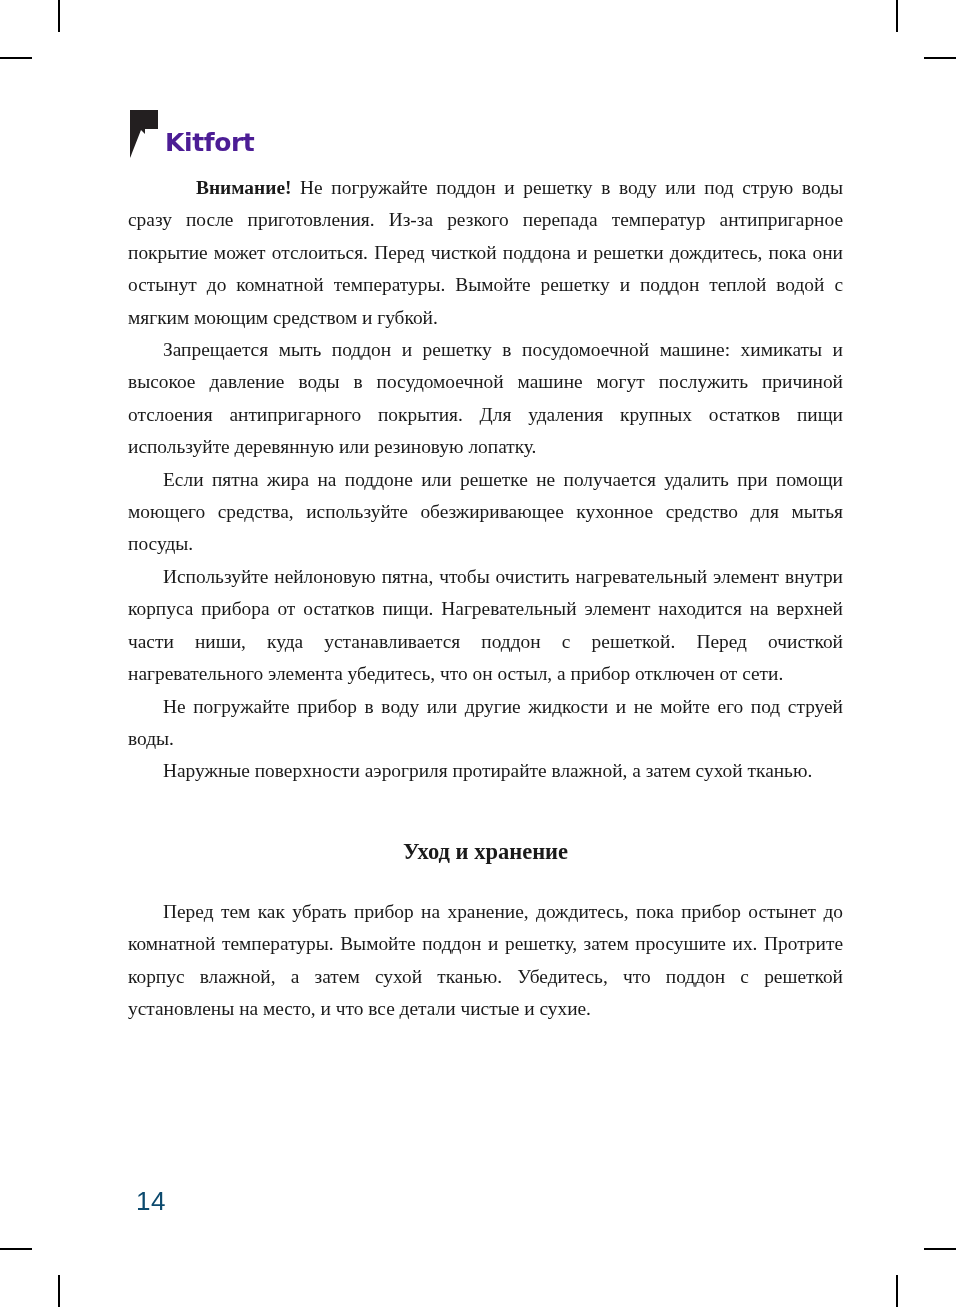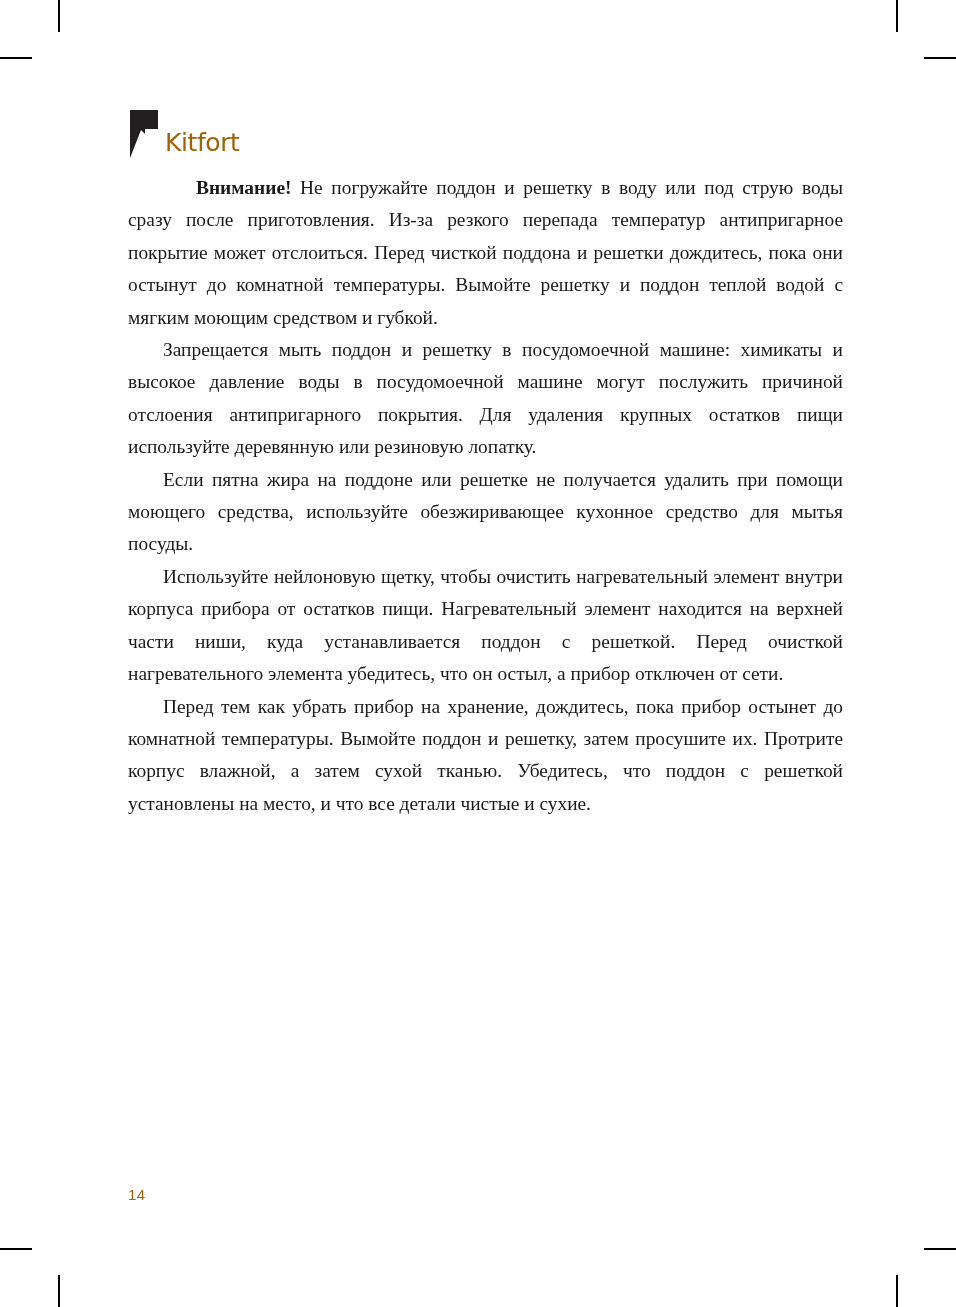--- a/index.html
+++ b/index.html
@@ -53,24 +53,24 @@
   }
   .brand-mark {
     width: 32px;
     height: 50px;
     margin-right: 5px;
     position: relative;
   }
   .brand-mark svg { display: block; }
   .brand-name {
     font-family: "DejaVu Sans", "Liberation Sans", sans-serif;
-    font-weight: normal;
+    font-weight: bold;
     font-size: 25px;
     letter-spacing: -0.4px;
-    color: #a16207;
+    color: #4c1d95;
     line-height: 1;
     position: relative;
     top: -4px;
   }
 
   
   .body-copy {
     position: absolute;
     left: 0;
     top: 172px;
@@ -94,24 +94,24 @@
     font-weight: bold;
     font-size: 22.5px;
     line-height: 30px;
     padding-top: 49px;
     padding-bottom: 29px;
   }
 
   
   .page-number {
     position: absolute;
-    left: 0;
+    left: 8px;
     top: 1186px;
-    font-size: 15px;
-    color: #a16207;
+    font-size: 26px;
+    color: #0c4a6e;
     font-family: "Liberation Sans", sans-serif;
     letter-spacing: 0.5px;
   }
 </style>
 </head>
 <body>
 
 <div class="crop-mark crop-v cm-tl-v"></div>
 <div class="crop-mark crop-h cm-tl-h"></div>
 <div class="crop-mark crop-v cm-tr-v"></div>
@@ -131,24 +131,27 @@
     </span>
     <span class="brand-name">Kitfort</span>
   </div>
 
   <div class="body-copy">
 
     <section>
       <p class="para"><span class="bold">Внимание!</span><span> Не погружайте поддон и решетку в воду или под струю воды сразу после приготовления. Из-за резкого перепада температур антипригарное покрытие может отслоиться. Перед чисткой поддона и решетки дождитесь, пока они остынут до комнатной температуры. Вымойте решетку и поддон теплой водой с мягким моющим средством и губкой.</span></p>
       <p class="para">Запрещается мыть поддон и решетку в посудомоечной машине: химикаты и высокое давление воды в посудомоечной машине могут послужить причиной отслоения антипригарного покрытия. Для удаления крупных остатков пищи используйте деревянную или резиновую лопатку.</p>
       <p class="para">Если пятна жира на поддоне или решетке не получается удалить при помощи моющего средства, используйте обезжиривающее кухонное средство для мытья посуды.</p>
-      <p class="para">Используйте нейлоновую щетку, чтобы очистить нагревательный элемент внутри корпуса прибора от остатков пищи. Нагревательный элемент находится на верхней части ниши, куда устанавливается поддон с решеткой. Перед очисткой нагревательного элемента убедитесь, что он остыл, а прибор отключен от сети.</p>
+      <p class="para">Используйте нейлоновую пятна, чтобы очистить нагревательный элемент внутри корпуса прибора от остатков пищи. Нагревательный элемент находится на верхней части ниши, куда устанавливается поддон с решеткой. Перед очисткой нагревательного элемента убедитесь, что он остыл, а прибор отключен от сети.</p>
+      <p class="para">Не погружайте прибор в воду или другие жидкости и не мойте его под струей воды.</p>
+      <p class="para">Наружные поверхности аэрогриля протирайте влажной, а затем сухой тканью.</p>
     </section>
 
     <section>
+      <h2 class="section-heading">Уход и хранение</h2>
       <p class="para">Перед тем как убрать прибор на хранение, дождитесь, пока прибор остынет до комнатной температуры. Вымойте поддон и решетку, затем просушите их. Протрите корпус влажной, а затем сухой тканью. Убедитесь, что поддон с решеткой установлены на место, и что все детали чистые и сухие.</p>
 
     </section>
 
   </div>
 
   <div class="page-number">14</div>
 
 </div>
 

